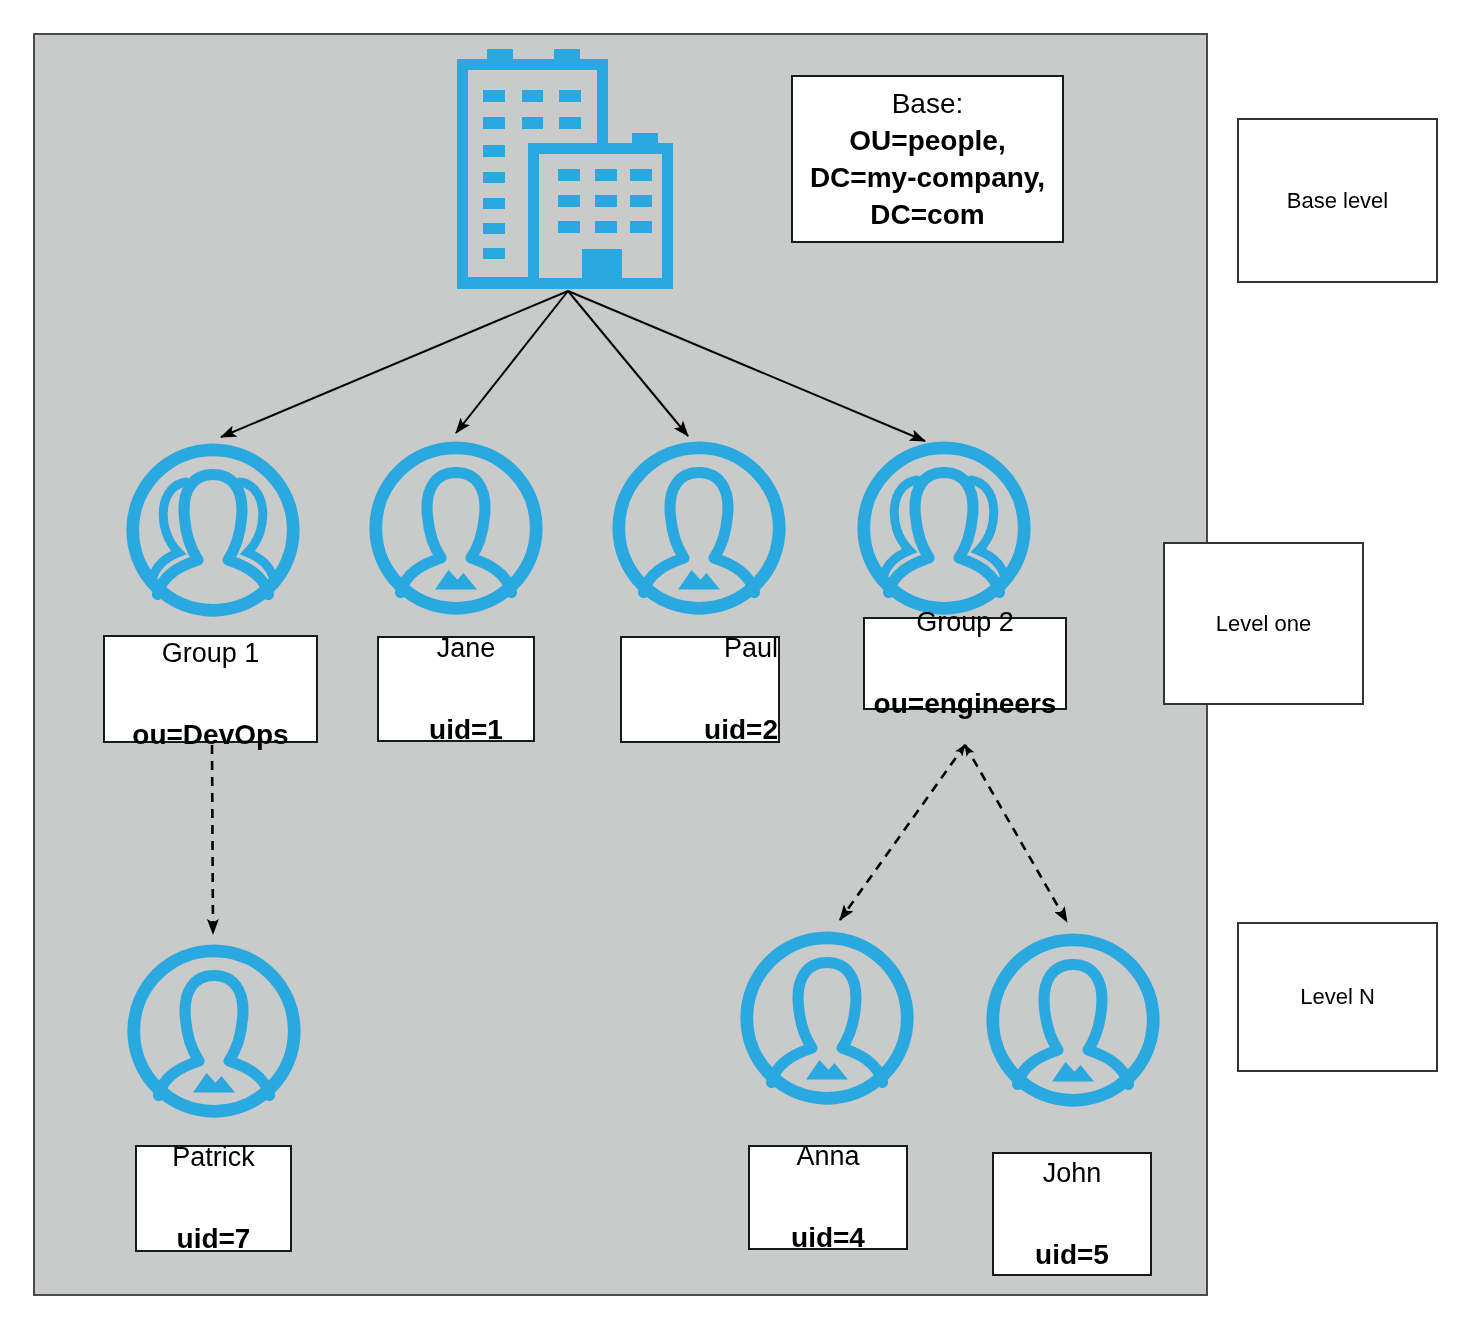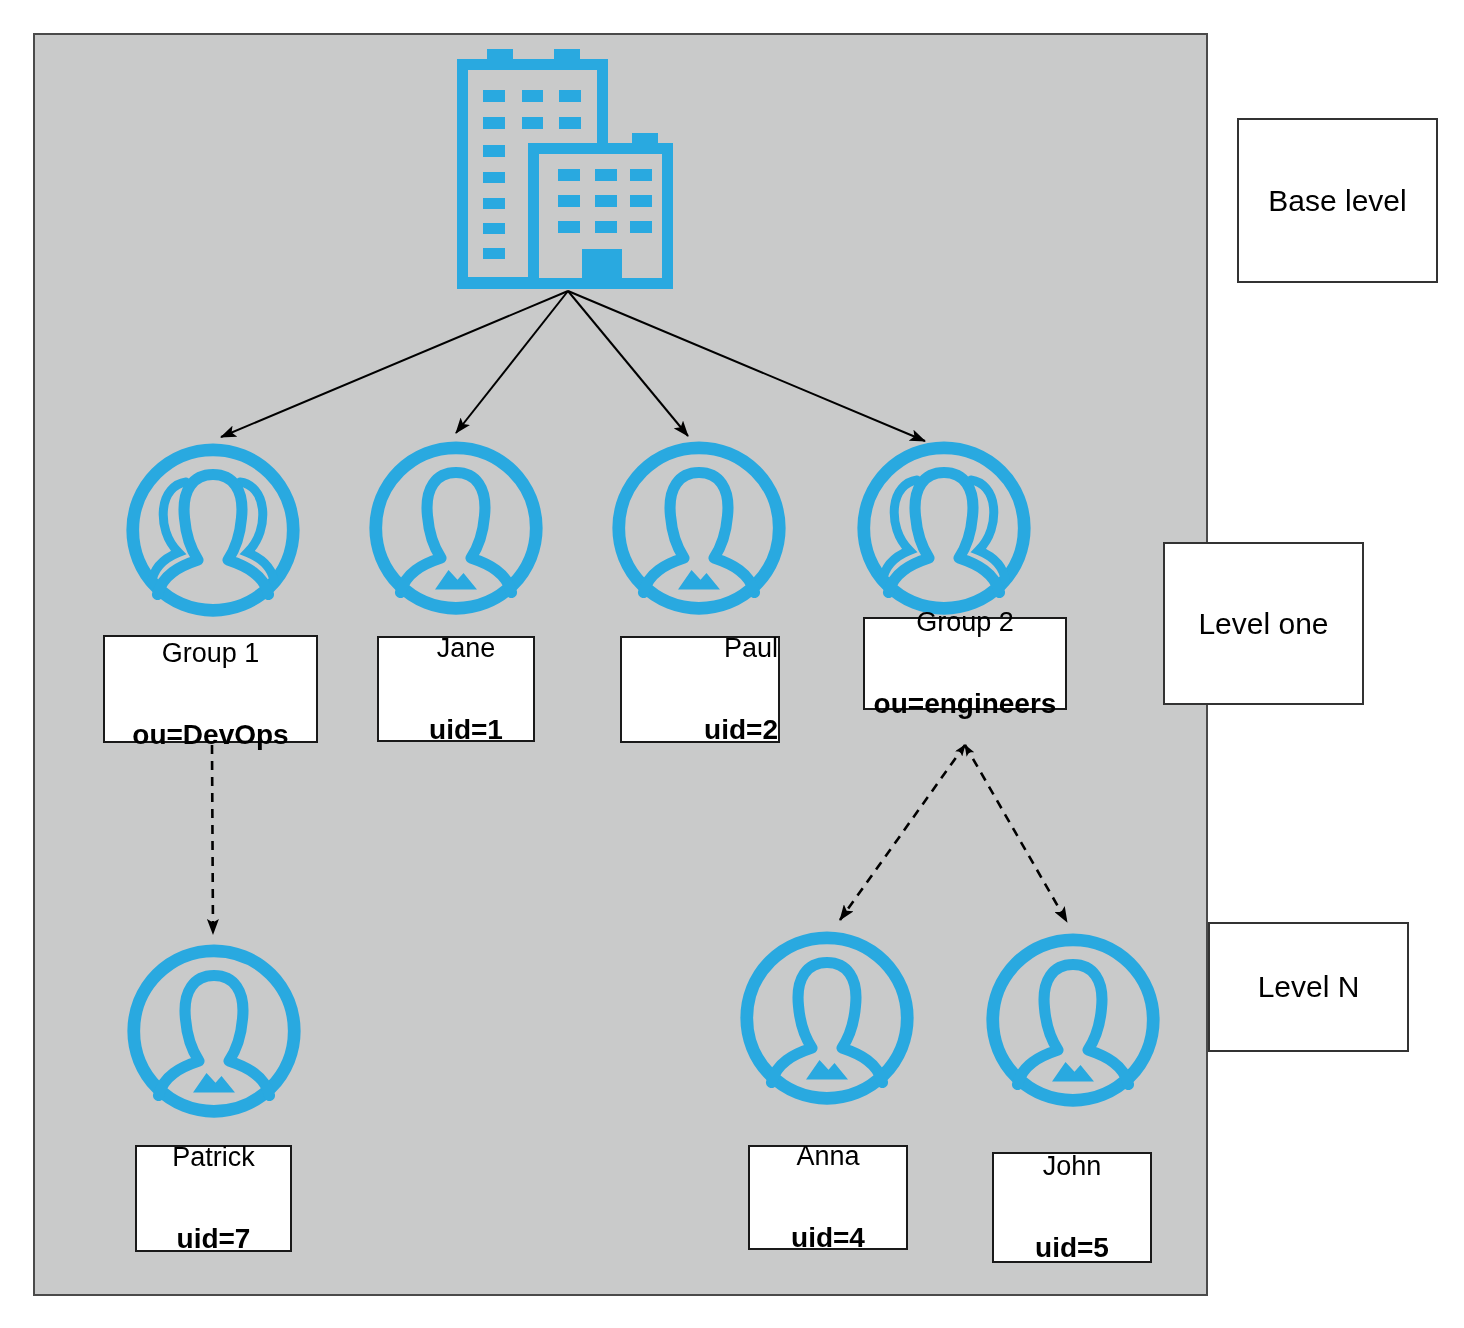--- a/index.html
+++ b/index.html
@@ -13,21 +13,21 @@
             text-align:center;color:#000;}
   .node-name{font-size:27px;font-weight:400;line-height:33px;}
   .node-dn{font-size:28px;font-weight:700;line-height:34px;margin-top:48px;}
   .base-box{position:absolute;background:#ffffff;border:2px solid #1A1A1A;box-sizing:border-box;
             display:flex;flex-direction:column;align-items:center;justify-content:center;
             text-align:center;color:#000;}
   .base-title{font-size:28px;font-weight:400;line-height:37px;}
   .base-line{font-size:28px;font-weight:700;line-height:37px;}
   .side-box{position:absolute;background:#ffffff;border:2px solid #333333;box-sizing:border-box;
             display:flex;align-items:center;justify-content:center;text-align:center;
-            font-size:30px;color:#000;}
+            font-size:22px;color:#000;}
   .avatar{display:block;}
   .hidden-defs{position:absolute;width:0;height:0;overflow:hidden;}
 </style>
 </head>
 <body>
 
 <svg class="hidden-defs" aria-hidden="true">
   <defs>
     <symbol id="person-icon" viewBox="0 0 120 120">
       <circle cx="60" cy="60" r="53.5" fill="none" stroke="#29A9E0" stroke-width="8.5"></circle>
@@ -93,20 +93,26 @@
     <rect x="173" y="120" width="22" height="12" fill="#29A9E0"></rect>
     <rect x="101" y="146" width="22" height="12" fill="#29A9E0"></rect>
     <rect x="138" y="146" width="22" height="12" fill="#29A9E0"></rect>
     <rect x="173" y="146" width="22" height="12" fill="#29A9E0"></rect>
     <rect x="101" y="172" width="22" height="12" fill="#29A9E0"></rect>
     <rect x="138" y="172" width="22" height="12" fill="#29A9E0"></rect>
     <rect x="173" y="172" width="22" height="12" fill="#29A9E0"></rect>
     <rect x="125" y="200" width="40" height="40" fill="#29A9E0"></rect>
   </svg>
 
+  <div class="base-box" style="left:791px;top:75px;width:273px;height:168px;">
+    <div class="base-title">Base:</div>
+    <div class="base-line">OU=people,</div>
+    <div class="base-line">DC=my-company,</div>
+    <div class="base-line">DC=com</div>
+  </div>
 
   <svg class="abs avatar" style="left:123px;top:440px;" width="180" height="180">
       <use href="#group-icon"></use>
     </svg>
   <svg class="abs avatar" style="left:366px;top:438px;" width="180" height="180">
       <use href="#person-icon"></use>
     </svg>
   <svg class="abs avatar" style="left:609px;top:438px;" width="180" height="180">
       <use href="#person-icon"></use>
     </svg>
@@ -142,28 +148,28 @@
     </svg>
 
   <div class="node-box" style="left:135px;top:1145px;width:157px;height:107px;">
     <div class="node-name">Patrick</div>
     <div class="node-dn">uid=7</div>
   </div>
   <div class="node-box" style="left:748px;top:1145px;width:160px;height:105px;">
     <div class="node-name">Anna</div>
     <div class="node-dn">uid=4</div>
   </div>
-  <div class="node-box" style="left:992px;top:1152px;width:160px;height:111px;">
+  <div class="node-box" style="left:992px;top:1152px;width:160px;height:124px;">
     <div class="node-name">John</div>
     <div class="node-dn">uid=5</div>
   </div>
 
   <div class="side-box" style="left:1237px;top:118px;width:201px;height:165px;">
     <span>Base level</span>
   </div>
   <div class="side-box" style="left:1163px;top:506px;width:201px;height:163px;margin-top:36px;">
     <span>Level one</span>
   </div>
-  <div class="side-box" style="left:1208px;top:922px;width:201px;height:130px;">
+  <div class="side-box" style="left:1237px;top:922px;width:201px;height:150px;">
     <span>Level N</span>
   </div>
 
 </div>
 
 </body></html>

